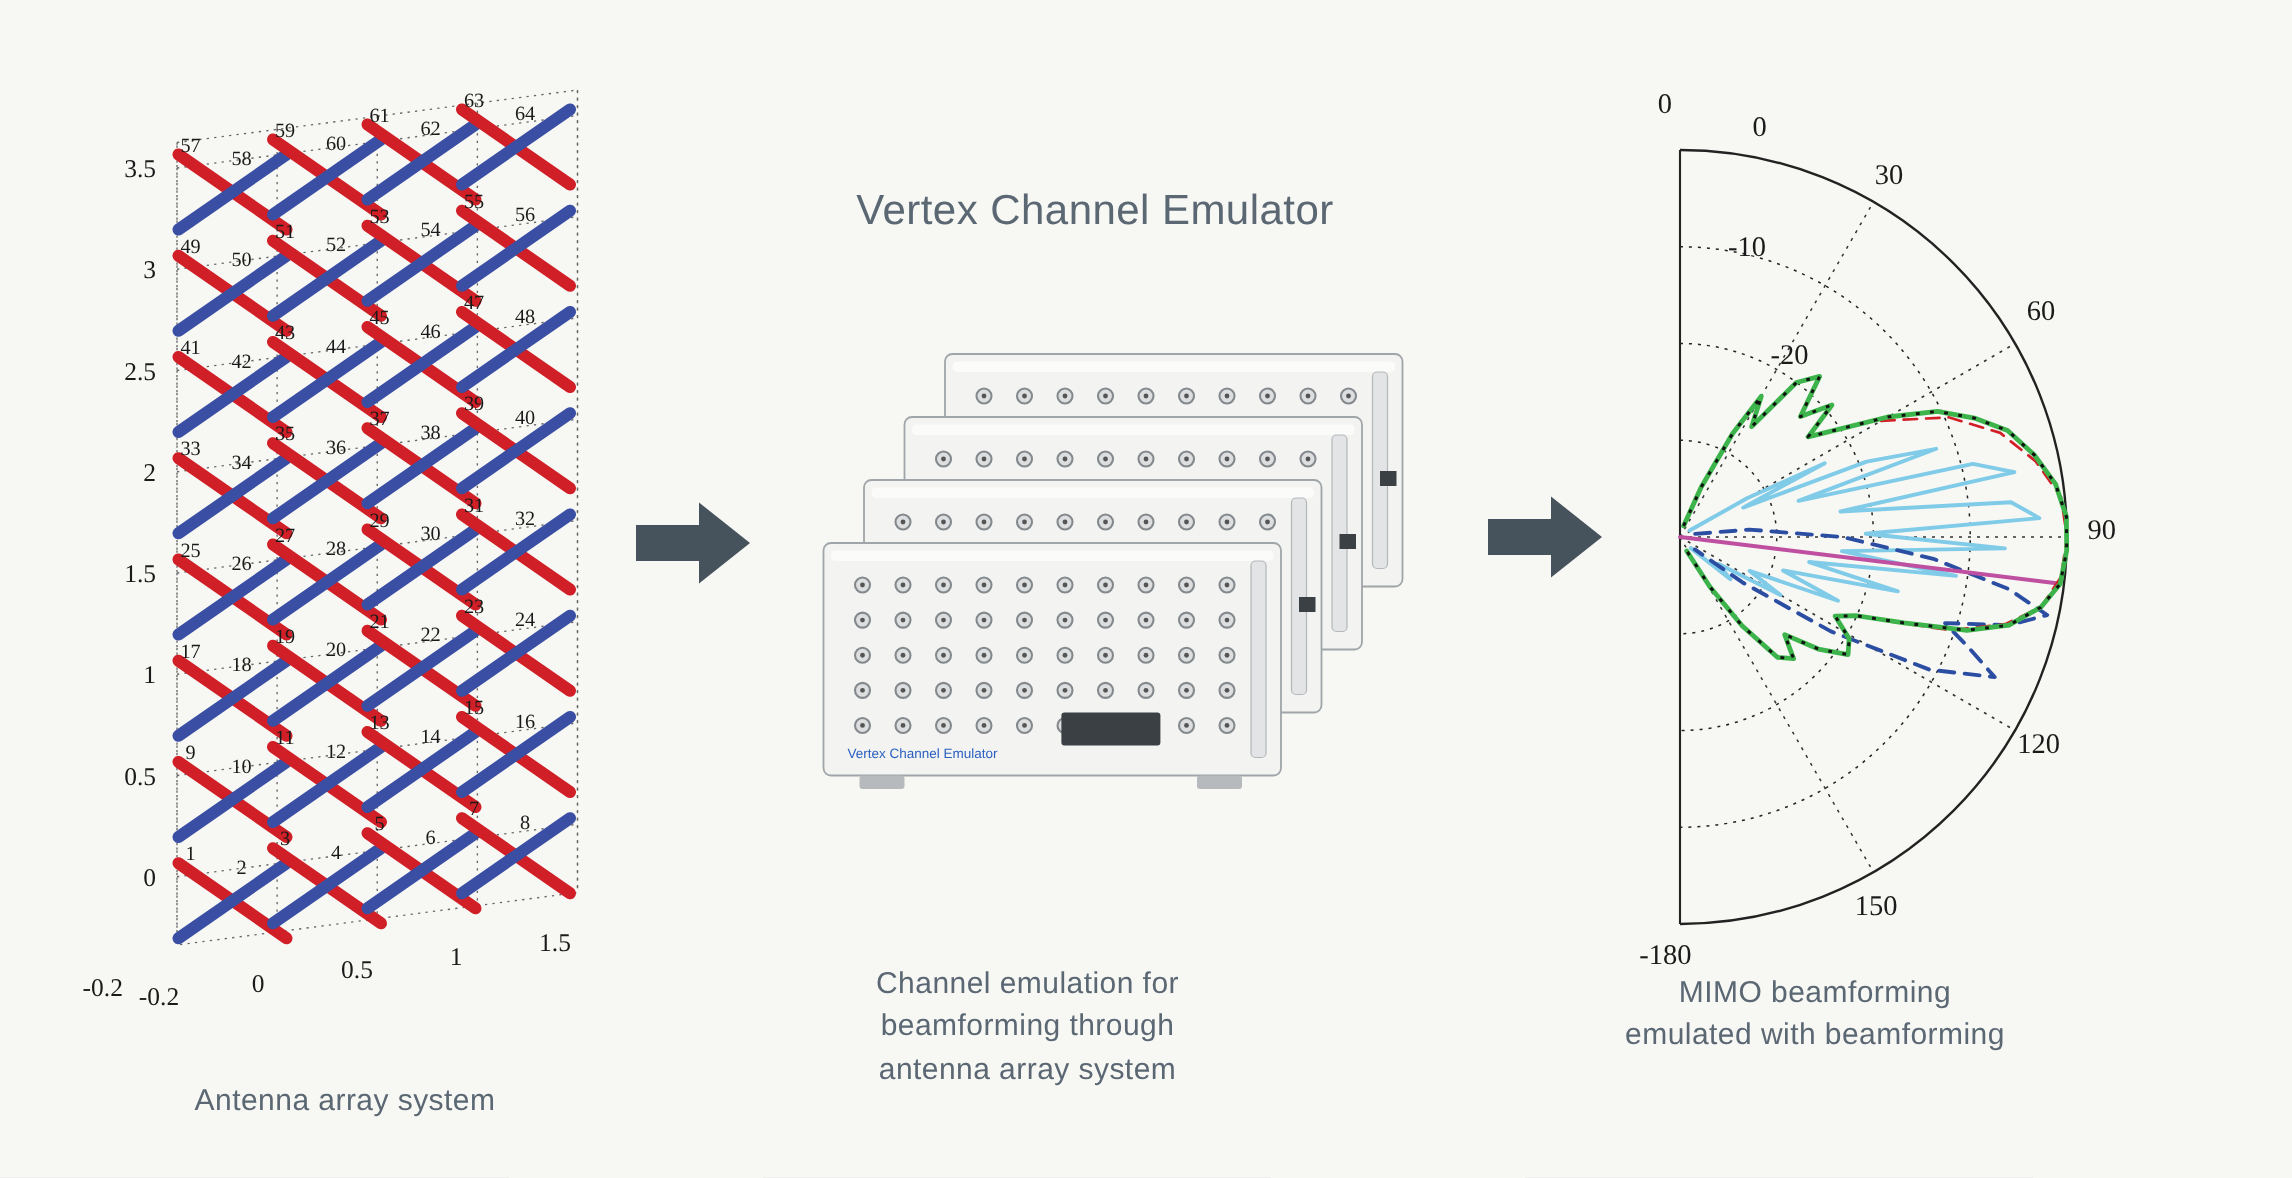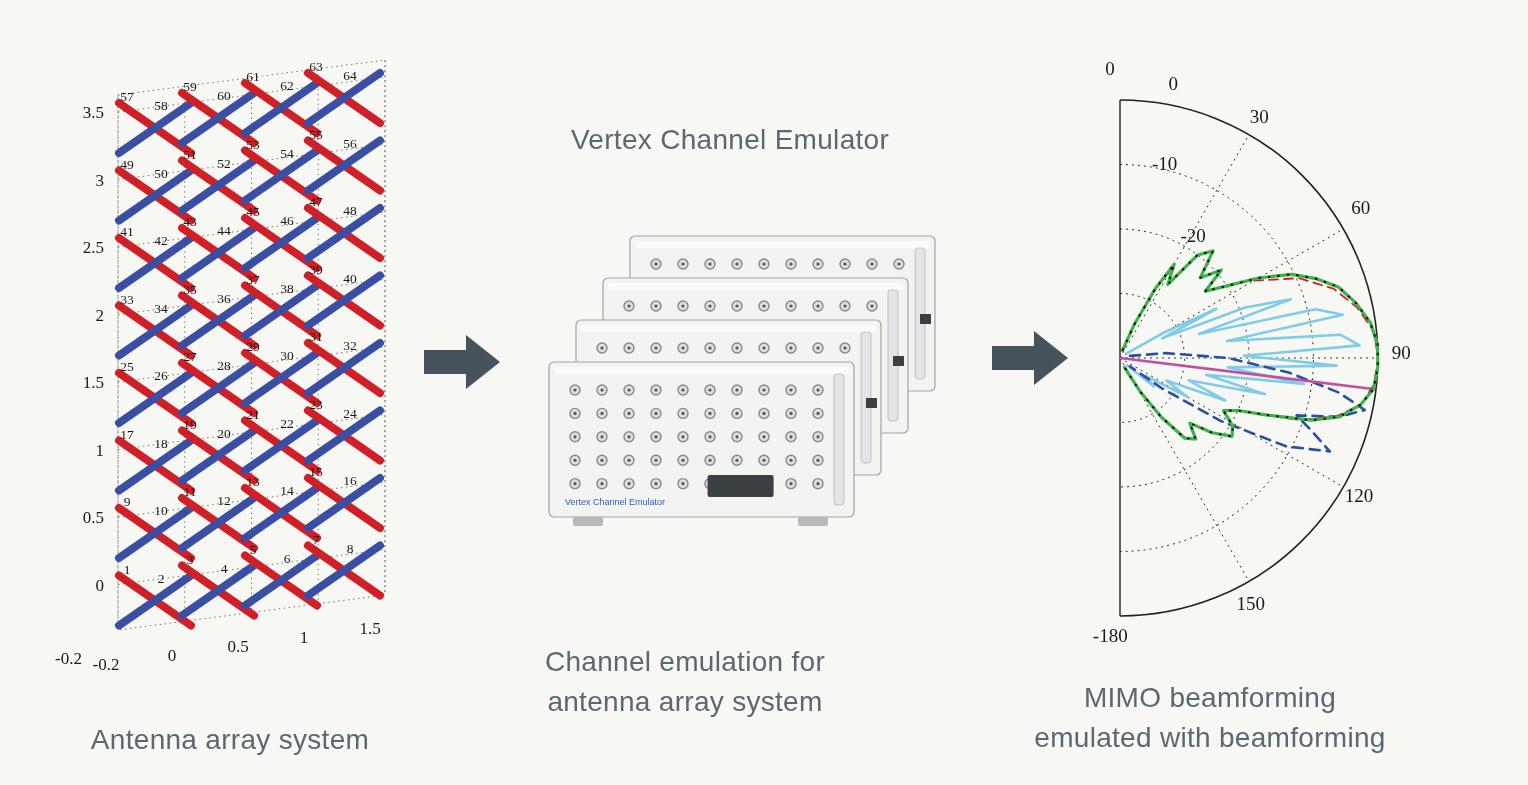--- a/index.html
+++ b/index.html
@@ -1,19 +1,19 @@
 <!DOCTYPE html>
 <html style="--bg: #f7f7f4; --text: #5b6873;"><head>
 <meta charset="utf-8">
 <style>
   *{margin:0;padding:0;box-sizing:border-box;}
   html,body{background:#e9e9e7;}
   .canvas{position:relative;width:1528px;height:785px;background:var(--bg,#f7f7f4);overflow:hidden;
           font-family:"Liberation Sans",sans-serif;}
-  .caption{position:absolute;color:var(--text,#5b6873);font-size:28px;line-height:1.42;
+  .caption{position:absolute;color:var(--text,#5b6873);font-size:20px;line-height:1.42;
            text-align:center;letter-spacing:.3px;}
   .fig-title{position:absolute;color:var(--text,#5b6873);font-size:28px;text-align:center;letter-spacing:.3px;}
   svg{position:absolute;overflow:visible;}
   .tick{font-family:"Liberation Serif",serif;font-size:17px;fill:#1a1a1a;}
   .tick.small{font-size:13.5px;}
   .tick.polar{font-size:19px;}
   .brand{font-family:"Liberation Sans",sans-serif;font-size:9px;fill:#2a5fc0;}
 </style>
 </head>
 <body>
@@ -613,20 +613,21 @@
         <circle cx="283" cy="291.6363636363636" r="1.6" fill="#555"></circle>
         <rect x="299" y="182" width="10" height="131" rx="3" fill="#e2e4e5" stroke="#b3b7ba" stroke-width="0.8"></rect>
         <rect x="172.6" y="283" width="66" height="22" rx="2" fill="#3b4045"></rect>
         <text x="30" y="313" class="brand" text-anchor="start">Vertex Channel Emulator</text>
         <rect x="38" y="325" width="30" height="9" rx="2" fill="#b7babc"></rect>
         <rect x="263" y="325" width="30" height="9" rx="2" fill="#b7babc"></rect>
       </g>
     </svg>
   <div class="caption" style="left:480px;top:642px;width:410px;">
     <div>Channel emulation for</div>
+    <div>beamforming through</div>
     <div>antenna array system</div>
   </div>
 
   <svg class="flow-arrow" style="left:992px;top:329px;" width="78" height="58" viewBox="0 0 78 58">
     <polygon points="0,17 42,17 42,2 76,29 42,56 42,41 0,41" fill="#46525c"></polygon>
   </svg>
 
   <svg id="polar-plot" style="left:1080px;top:38px;" width="360" height="620" viewBox="0 0 360 620">
       <g>
         <path d="M40 62 A258 258 0 0 1 40.00000000000003 578" fill="none" stroke="#222" stroke-width="1.6" stroke-dasharray="none"></path>
@@ -660,18 +661,18 @@
         <path d="M 40.0,320.0 L 291.0,350.8" fill="none" stroke="#bf4fa0" stroke-width="2.6" stroke-linejoin="round" stroke-linecap="round"></path>
       </g>
       <g>
         <path d="M 174.1,242.6 L 219.1,240.2 L 253.5,250.6 L 277.2,269.6 L 294.0,293.3 L 298.0,320.0 L 294.0,346.7 L 280.6,366.8 L 256.8,378.1 L 220.5,382.2 L 178.7,376.1" fill="none" stroke="#d01f26" stroke-width="1.8" stroke-linejoin="round" stroke-linecap="round" stroke-dasharray="9 6"></path>
       </g>
       <g>
         <path d="M 42.4,312.6 L 54.1,286.8 L 75.1,251.0 L 94.2,226.2 L 87.8,246.4 L 117.6,217.0 L 133.1,212.9 L 120.3,239.7 L 141.3,232.0 L 125.4,253.3 L 146.9,247.9 L 178.5,240.0 L 211.6,236.3 L 236.2,240.7 L 258.4,249.0 L 276.3,265.4 L 290.4,284.8 L 297.6,306.5 L 297.8,329.0 L 293.5,351.1 L 280.6,366.8 L 259.3,378.8 L 231.4,382.2 L 189.3,377.3 L 157.8,372.5 L 143.4,372.7 L 152.8,387.8 L 152.0,398.4 L 132.2,394.7 L 109.8,385.1 L 115.7,401.1 L 104.9,400.2 L 81.4,379.2 L 59.9,353.2 L 44.5,329.3" fill="none" stroke="#3cb44b" stroke-width="3.2" stroke-linejoin="round" stroke-linecap="round"></path>
         <path d="M 42.4,312.6 L 54.1,286.8 L 75.1,251.0 L 94.2,226.2 L 87.8,246.4 L 117.6,217.0 L 133.1,212.9 L 120.3,239.7 L 141.3,232.0 L 125.4,253.3 L 146.9,247.9 L 178.5,240.0 L 211.6,236.3 L 236.2,240.7 L 258.4,249.0 L 276.3,265.4 L 290.4,284.8 L 297.6,306.5 L 297.8,329.0 L 293.5,351.1 L 280.6,366.8 L 259.3,378.8 L 231.4,382.2 L 189.3,377.3 L 157.8,372.5 L 143.4,372.7 L 152.8,387.8 L 152.0,398.4 L 132.2,394.7 L 109.8,385.1 L 115.7,401.1 L 104.9,400.2 L 81.4,379.2 L 59.9,353.2 L 44.5,329.3" fill="none" stroke="#111111" stroke-width="2" stroke-dasharray="2.5 7" stroke-linejoin="round"></path>
       </g>
     </svg>
-  <div class="caption" style="left:980px;top:678px;width:460px;">
+  <div class="caption" style="left:980px;top:648px;width:460px;">
     <div>MIMO beamforming</div>
     <div>emulated with beamforming</div>
   </div>
 
 </div>
 
 </body></html>

